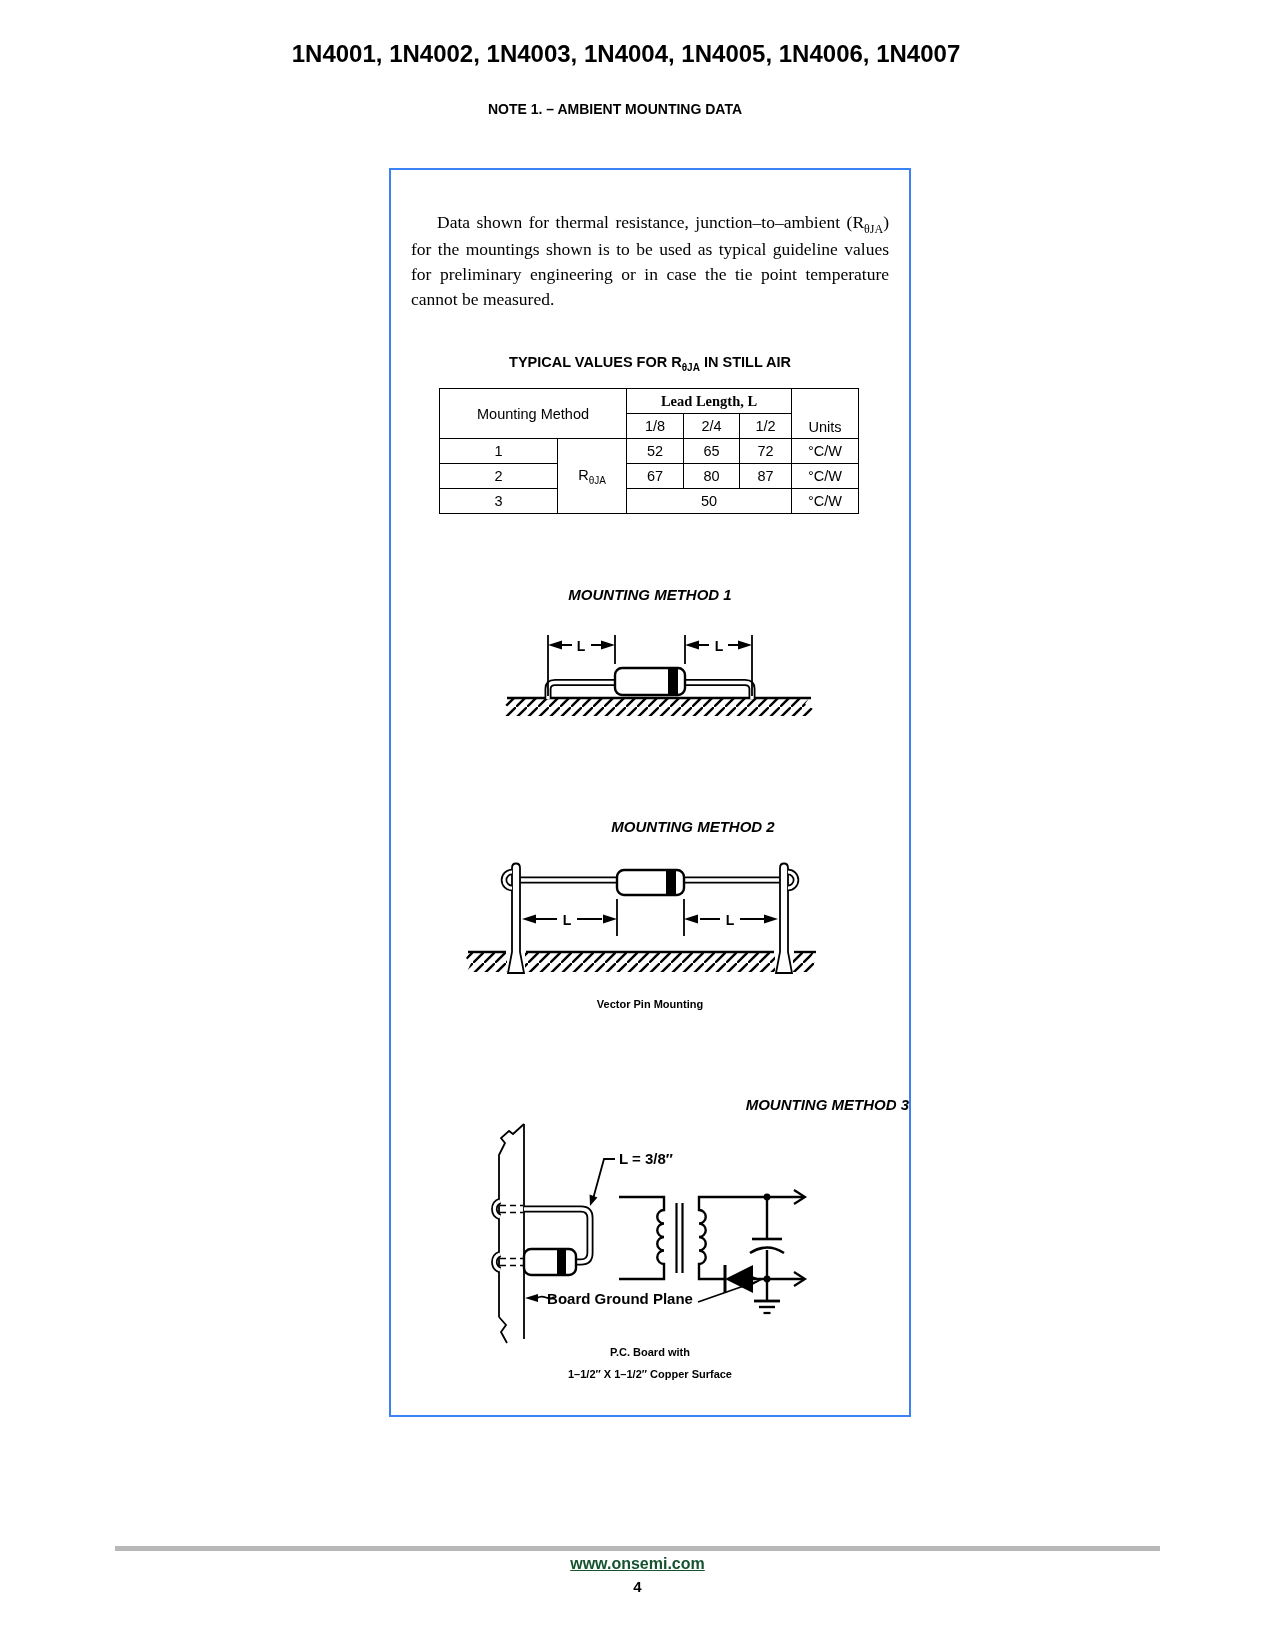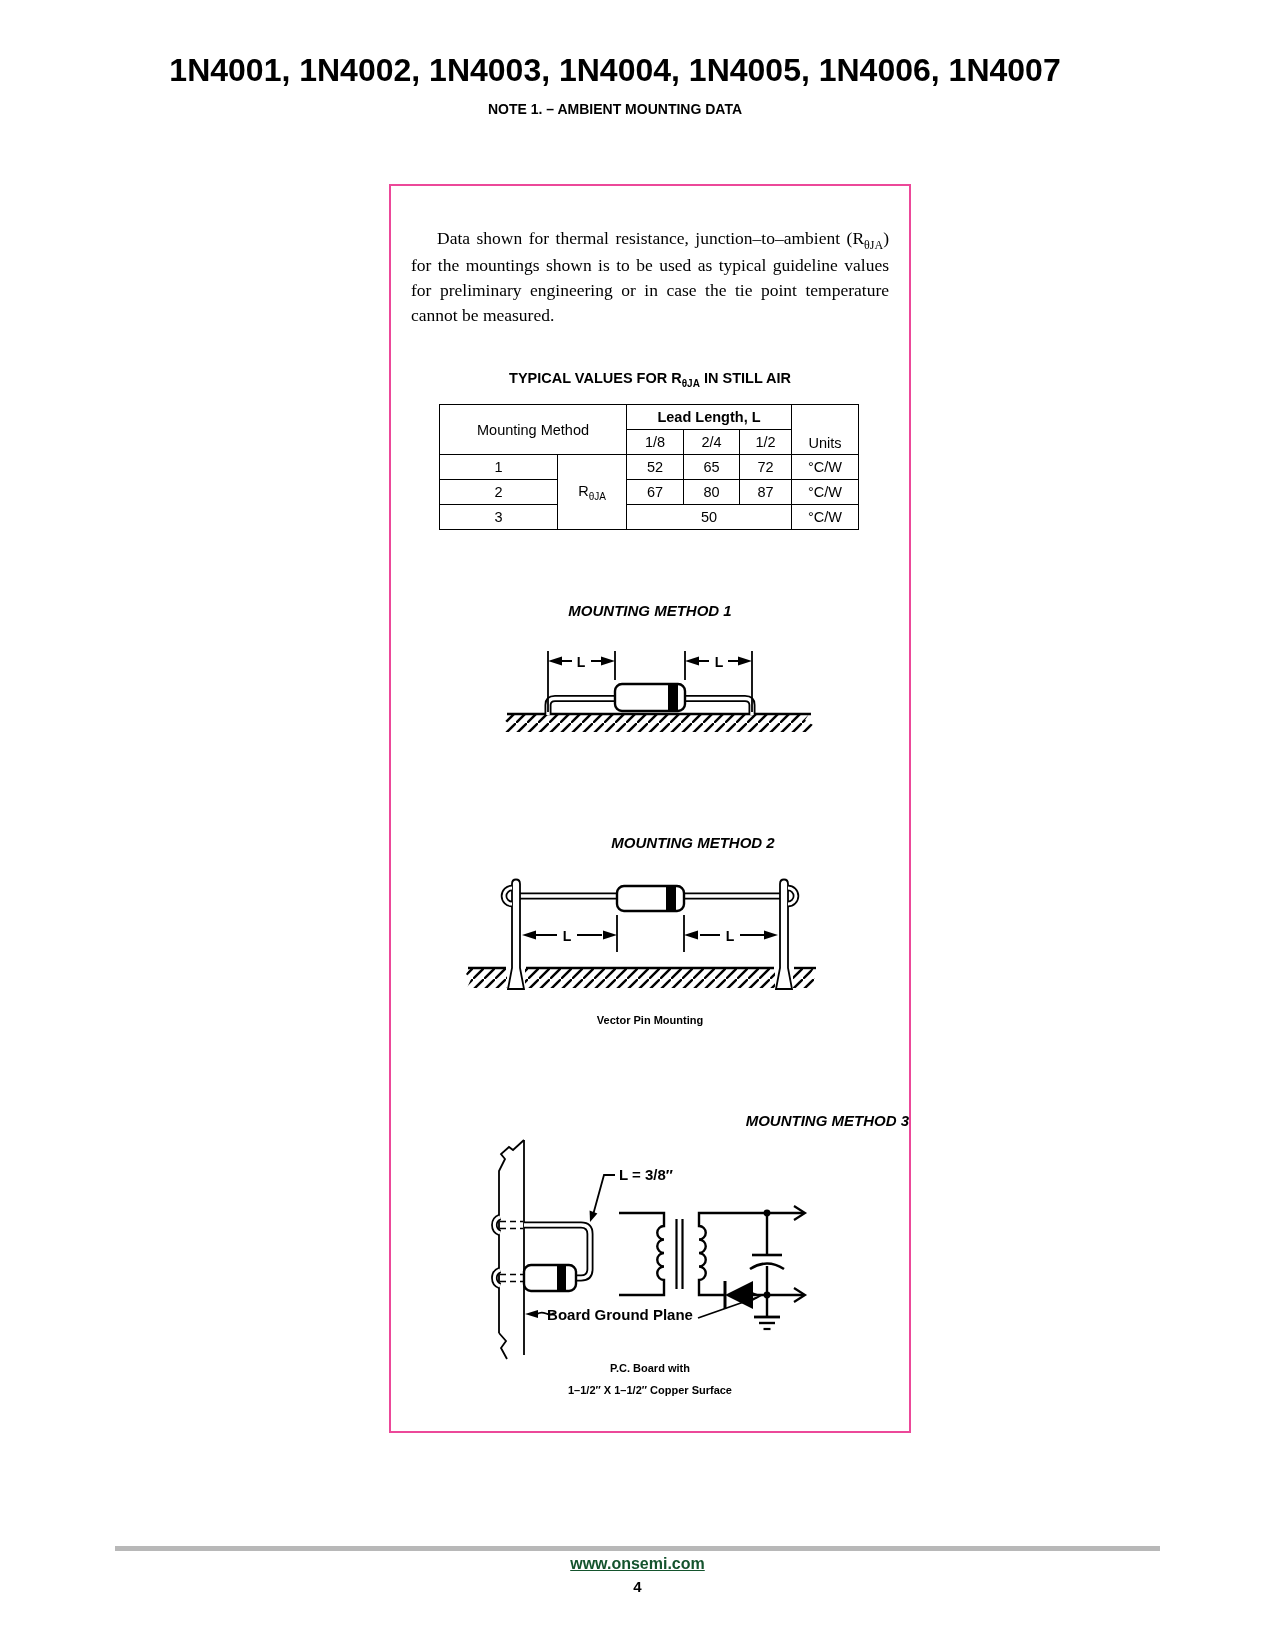--- a/index.html
+++ b/index.html
@@ -1,35 +1,35 @@
 <!DOCTYPE html>
 <html><head>
 <meta charset="utf-8">
 <style>
   html,body{margin:0;padding:0;background:#fff;}
   #page{position:relative;width:1275px;height:1650px;background:#fff;color:#000;
         font-family:"Liberation Sans",sans-serif;overflow:hidden;}
-  .hdr{position:absolute;left:0;top:52px;width:1230px;text-align:center;
-       font-weight:bold;font-size:32px;letter-spacing:0px;}
+  .hdr{position:absolute;left:0;top:40px;width:1230px;text-align:center;
+       font-weight:bold;font-size:24px;letter-spacing:0px;padding-left:11px;}
   .subhdr{position:absolute;left:0;top:101px;width:1230px;text-align:center;
        font-weight:bold;font-size:14px;}
-  #notebox{position:absolute;left:389px;top:184px;width:518px;height:1245px;
-       border:2px solid #ec4899;}
+  #notebox{position:absolute;left:389px;top:168px;width:518px;height:1245px;
+       border:2px solid #3b82f6;}
   #para{position:absolute;left:20px;top:22px;width:478px;
        font-family:"Liberation Serif",serif;font-size:17.5px;line-height:1.43;
        text-align:justify;text-indent:26px;}
   #para sub{font-size:12px;}
   .tbl-title{position:absolute;left:0;top:184px;width:100%;text-align:center;
        font-weight:bold;font-size:14.5px;}
   .tbl-title sub{font-size:10px;}
   #rtable{position:absolute;left:48px;top:218px;border-collapse:collapse;
        table-layout:fixed;width:420px;font-size:14.5px;}
   #rtable td{border:1.5px solid #000;text-align:center;vertical-align:middle;
        padding:0;height:24px;}
-  #rtable td.grp{font-weight:bold;}
+  #rtable td.grp{font-weight:bold;font-family:Liberation Serif, serif;}
   #rtable td.units-h{vertical-align:bottom;padding-bottom:3px;}
   #rtable sub{font-size:10px;}
   .mm-title{position:absolute;left:0;width:100%;text-align:center;
        font-weight:bold;font-size:15px;font-style:italic;}
   .caption{position:absolute;left:0;width:100%;text-align:center;
        font-weight:bold;font-size:11px;}
   .dsvg{position:absolute;}
   svg text{font-family:"Liberation Sans",sans-serif;font-weight:bold;fill:#000;}
   #footer-rule{position:absolute;left:115px;top:1546px;width:1045px;height:5px;
        background:#b8b8b8;}

